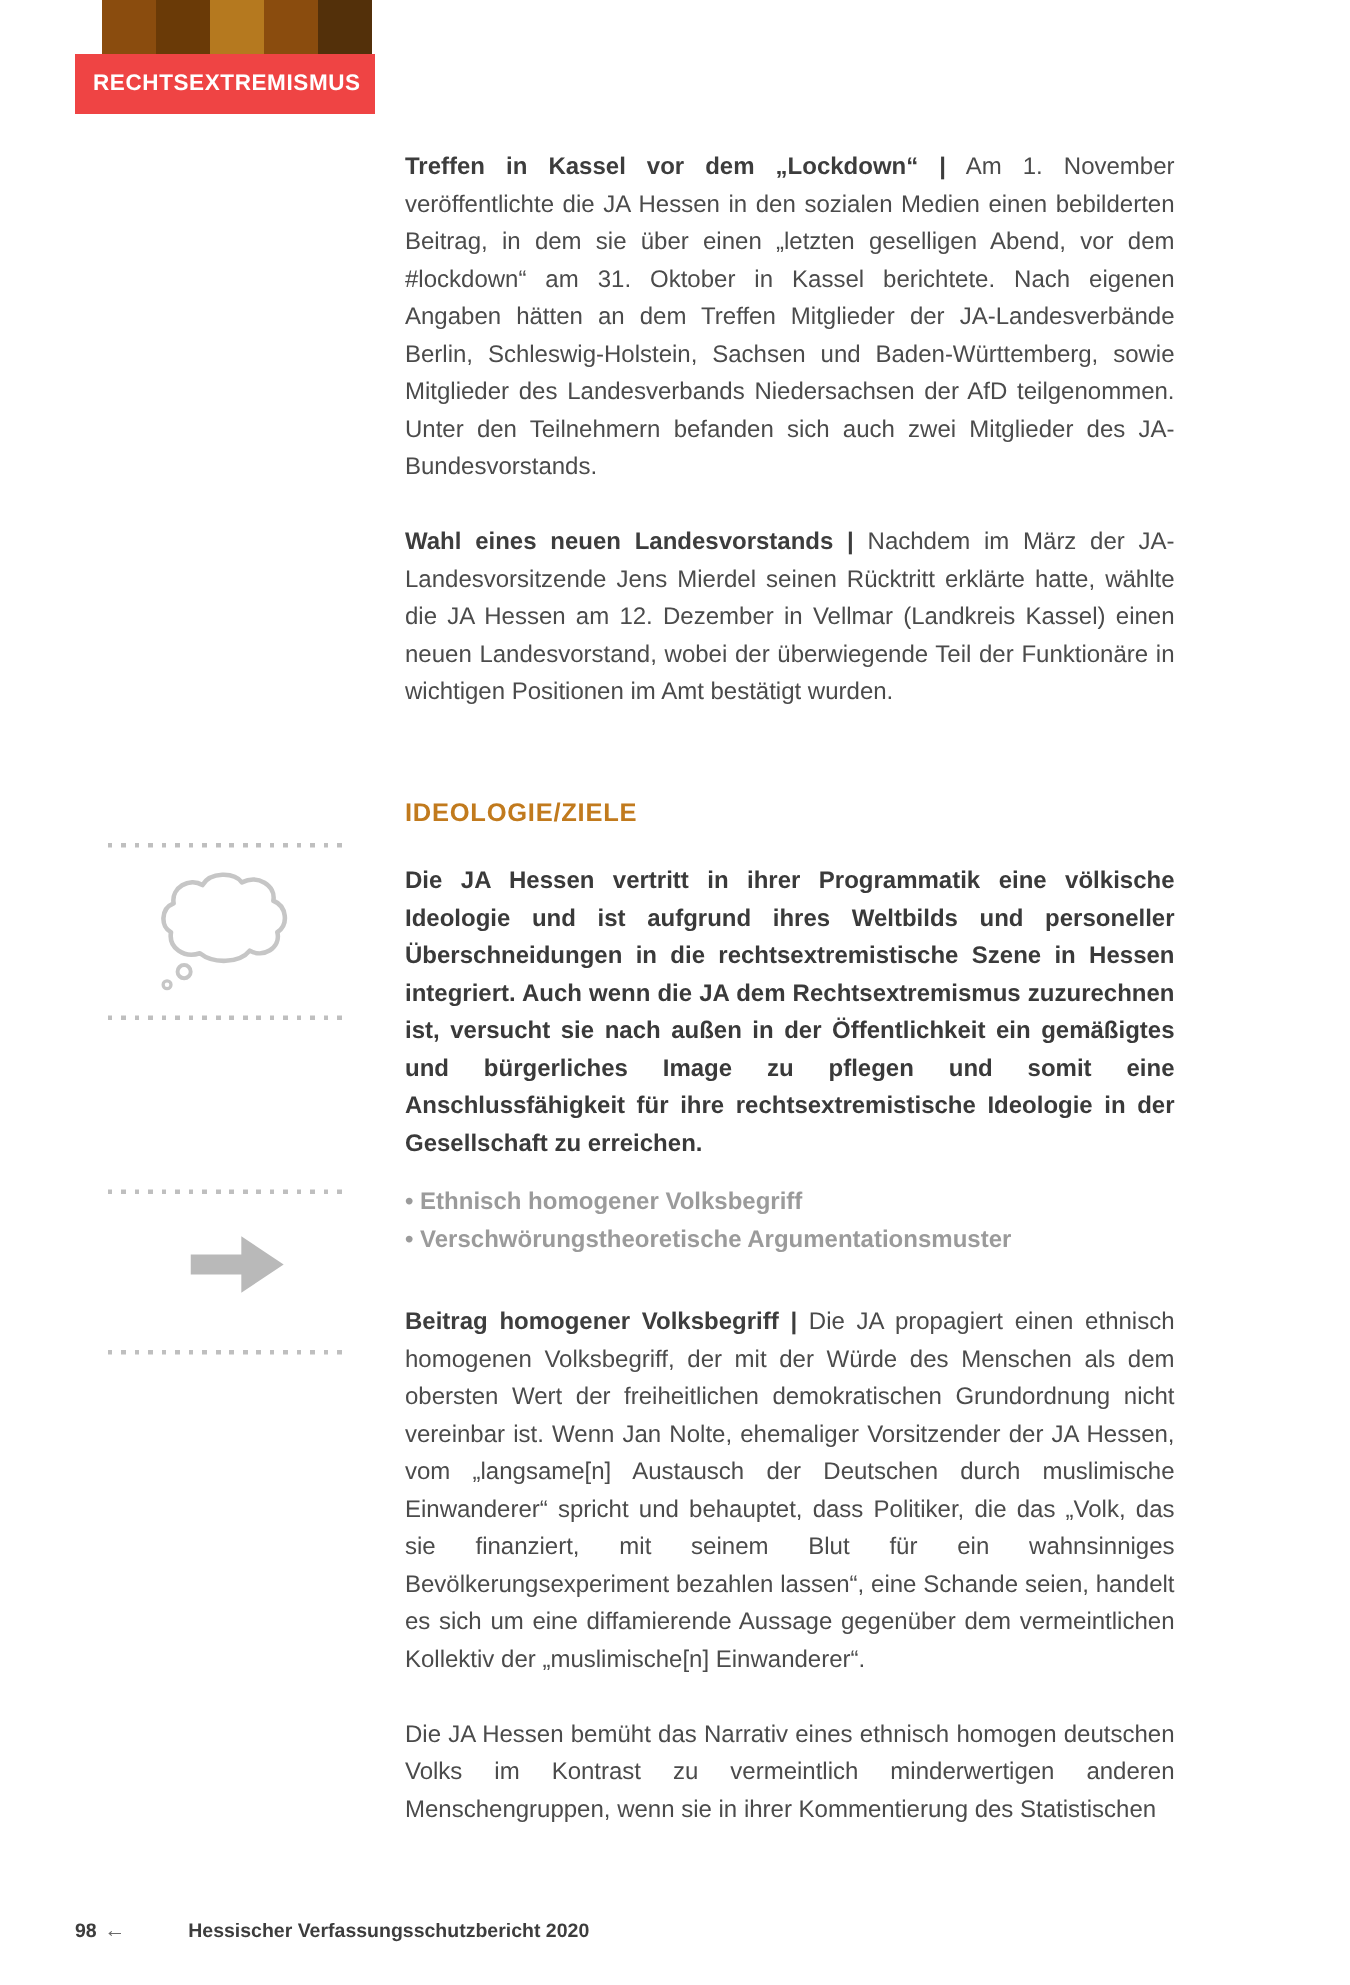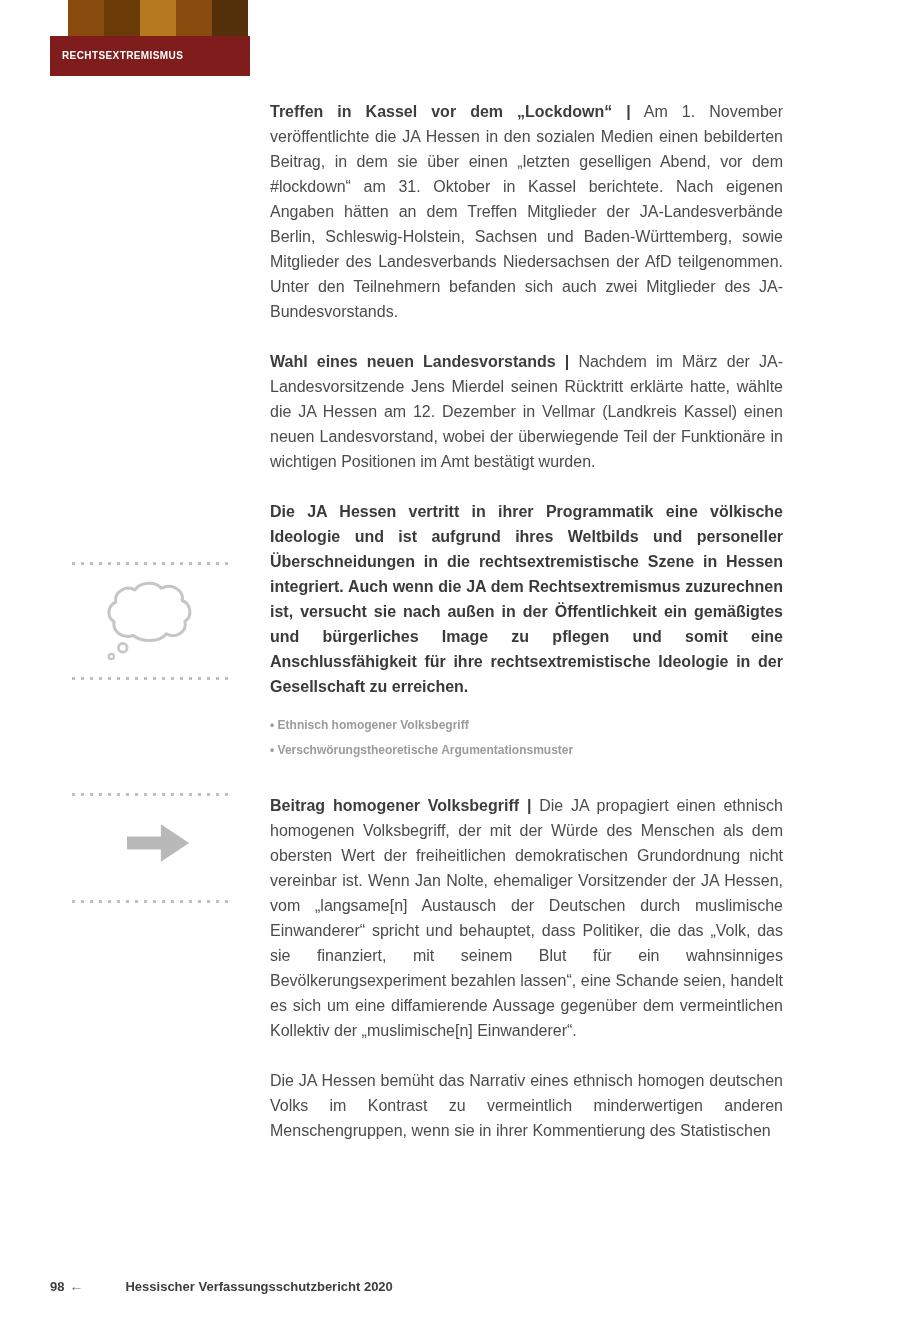--- a/index.html
+++ b/index.html
@@ -9,21 +9,21 @@
     font-family:"Liberation Sans", sans-serif; overflow:hidden;
   }
 
   
   .mosaic { position:absolute; left:68px; top:0; display:flex; }
   .mosaic .sq { width:36px; height:36px; }
   .sq1{background:#8a4c0e;} .sq2{background:#6a3a07;} .sq3{background:#b5791f;}
   .sq4{background:#8a4c0e;} .sq5{background:#53300a;}
   .section-bar {
     position:absolute; left:50px; top:36px; width:200px; height:40px;
-    background:#7f1d1d; color:#ffffff; font-weight:bold; font-size:10px;
+    background:#ef4444; color:#ffffff; font-weight:bold; font-size:15px;
     letter-spacing:0.4px; line-height:40px; padding-left:12px; white-space:nowrap;
   }
 
   
   .deco { position:absolute; left:72px; width:162px; }
   .deco-thought { top:562px; height:118px; }
   .deco-arrow   { top:793px; height:110px; }
   .dotline {
     position:absolute; left:0; width:162px; height:3px;
     background-image:repeating-linear-gradient(90deg,#bfbfbf 0 3px, transparent 3px 9px);
@@ -47,21 +47,21 @@
   }
   .para-strong {
     font-weight:bold; color:#3a3a3a; text-align:justify; margin-bottom:14px;
     hyphens:auto; -webkit-hyphens:auto;
   }
   .glance-heading {
     color:#a6a6a6; font-weight:bold; font-size:16.5px; letter-spacing:0.6px;
     margin-top:21px; margin-bottom:3px;
   }
   .glance-list { list-style:none; margin:0 0 30px 0; }
-  .glance-list li { color:#9b9b9b; font-weight:bold; font-size:12px; line-height:25px; }
+  .glance-list li { color:#9b9b9b; font-weight:bold; font-size:16px; line-height:25px; }
   .glance-list li::before { content:"• "; }
 
   
   .footer {
     position:absolute; left:50px; top:1278px; width:800px; font-size:13px;
     color:#3d3d3d; display:flex; align-items:baseline;
   }
   .footer .pageno { font-weight:bold; }
   .footer .backarrow { color:#6b6b6b; margin-left:5px; font-size:14px; }
   .footer .report-title { font-weight:bold; margin-left:42px; }
@@ -107,20 +107,21 @@
     <p class="para">
       <span class="lead">Treffen in Kassel vor dem „Lockdown“ |</span>
       <span>Am 1. November veröffentlichte die JA Hessen in den sozialen Medien einen bebilderten Beitrag, in dem sie über einen „letzten geselligen Abend, vor dem #lockdown“ am 31. Oktober in Kassel berichtete. Nach eigenen Angaben hätten an dem Treffen Mitglieder der JA-Landesverbände Berlin, Schleswig-Holstein, Sachsen und Baden-Württemberg, sowie Mitglieder des Landesverbands Niedersachsen der AfD teilgenommen. Unter den Teilnehmern befanden sich auch zwei Mitglieder des JA-Bundesvorstands.</span>
     </p>
 
     <p class="para">
       <span class="lead">Wahl eines neuen Landesvorstands |</span>
       <span>Nachdem im März der JA-Landesvorsitzende Jens Mierdel seinen Rücktritt erklärte hatte, wählte die JA Hessen am 12. Dezember in Vellmar (Landkreis Kassel) einen neuen Landesvorstand, wobei der überwiegende Teil der Funktionäre in wichtigen Positionen im Amt bestätigt wurden.</span>
     </p>
 
+    <h2 class="ideologie-heading">IDEOLOGIE/ZIELE</h2>
 
     <p class="para-strong">Die JA Hessen vertritt in ihrer Programmatik eine völkische Ideologie und ist aufgrund ihres Weltbilds und personeller Überschneidungen in die rechtsextremistische Szene in Hessen integriert. Auch wenn die JA dem Rechtsextremismus zuzurechnen ist, versucht sie nach außen in der Öffentlichkeit ein gemäßigtes und bürgerliches Image zu pflegen und somit eine Anschlussfähigkeit für ihre rechtsextremistische Ideologie in der Gesellschaft zu erreichen.</p>
 
     <ul class="glance-list">
       <li>Ethnisch homogener Volksbegriff</li>
       <li>Verschwörungstheoretische Argumentationsmuster</li>
     </ul>
 
     <p class="para">
       <span class="lead">Beitrag homogener Volksbegriff |</span>

